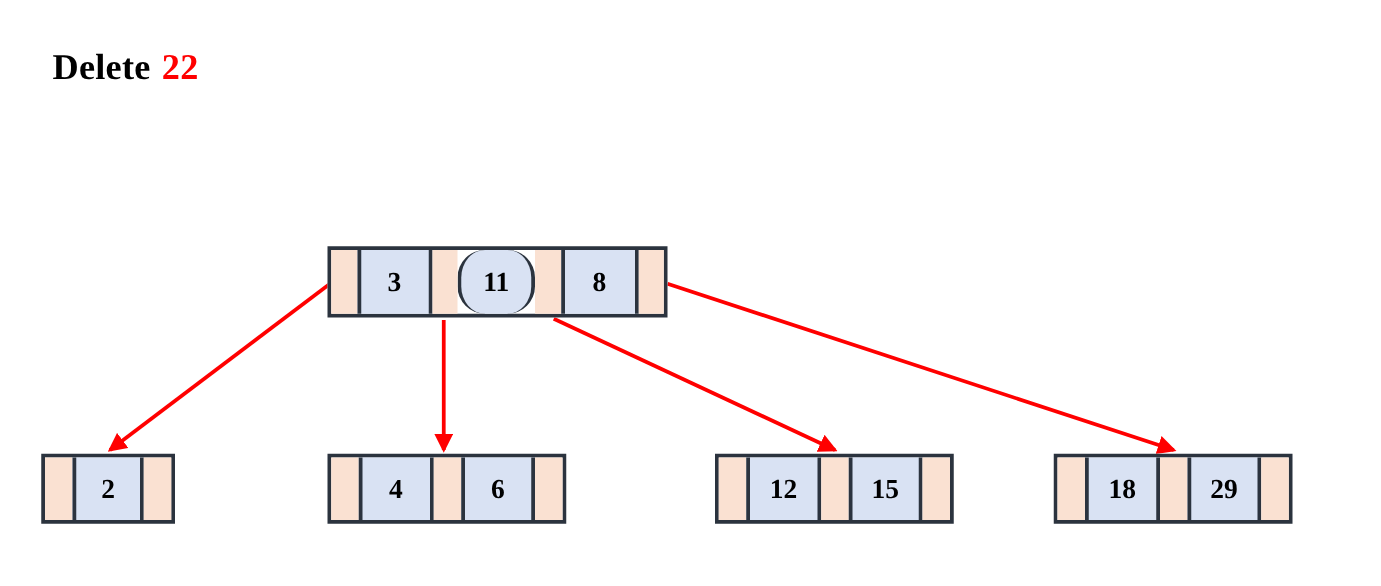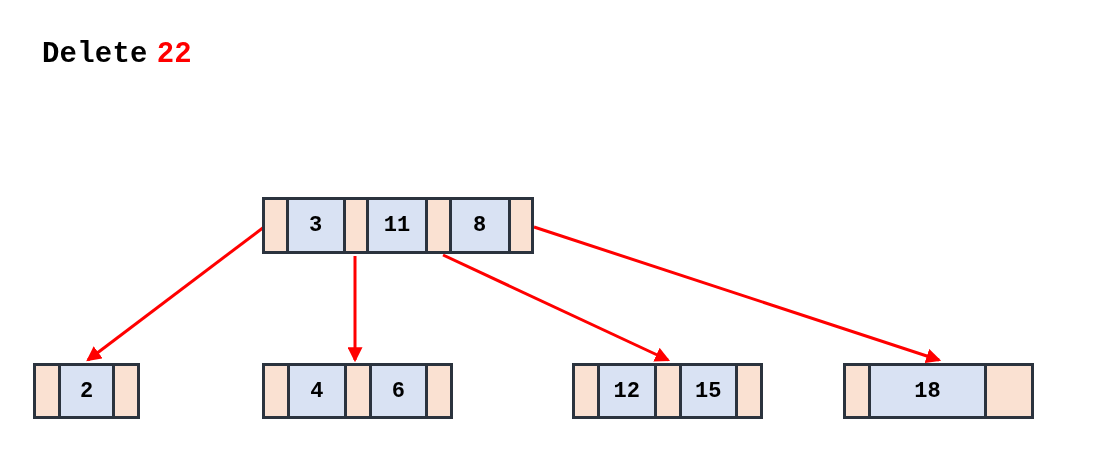--- a/index.html
+++ b/index.html
@@ -6,21 +6,21 @@
     margin: 0;
     padding: 0;
     background: #ffffff;
   }
   #canvas {
     position: relative;
     width: 1105px;
     height: 469px;
     background: #ffffff;
     overflow: hidden;
-    font-family: Liberation Mono, monospace;
+    font-family: Liberation Serif, serif;
   }
 
   
   #title {
     position: absolute;
     left: 42px;
     top: 38px;
     font-size: 29px;
     font-weight: bold;
     letter-spacing: 0.2px;
@@ -90,21 +90,21 @@
       <line x1="355" y1="256" x2="355" y2="360" stroke="#ff0000" stroke-width="3" marker-end="url(#arrowhead)"></line>
       <line x1="443" y1="255" x2="668" y2="360" stroke="#ff0000" stroke-width="3" marker-end="url(#arrowhead)"></line>
       <line x1="534" y1="227" x2="939" y2="360" stroke="#ff0000" stroke-width="3" marker-end="url(#arrowhead)"></line>
     </svg>
 
   <div id="nodes-layer">
       <div class="node" style="left: 262px; top: 197px; width: 272px; height: 57px; border-color: rgb(43, 51, 62);">
         <div class="cell ptr" style="width: 22px; background: rgb(250, 225, 210);"></div>
         <div class="cell key" style="flex: 1 1 auto; min-width: 60px; background: rgb(217, 226, 243); border-color: rgb(43, 51, 62); color: rgb(0, 0, 0);">3</div>
         <div class="cell ptr" style="width: 22px; background: rgb(250, 225, 210);"></div>
-        <div class="cell key" style="flex: 1 1 auto; min-width: 62px; background: rgb(217, 226, 243); border-color: rgb(43, 51, 62); color: rgb(0, 0, 0);">11</div>
+        <div class="cell key" style="flex: 1 1 auto; min-width: 62px; background: rgb(217, 226, 243); border-color: rgb(43, 51, 62); color: rgb(0, 0, 0); border-radius: 22px;">11</div>
         <div class="cell ptr" style="width: 22px; background: rgb(250, 225, 210);"></div>
         <div class="cell key" style="flex: 1 1 auto; min-width: 62px; background: rgb(217, 226, 243); border-color: rgb(43, 51, 62); color: rgb(0, 0, 0);">8</div>
         <div class="cell ptr" style="width: 22px; background: rgb(250, 225, 210);"></div>
       </div>
       <div class="node" style="left: 33px; top: 363px; width: 107px; height: 56px; border-color: rgb(43, 51, 62);">
         <div class="cell ptr" style="width: 22px; background: rgb(250, 225, 210);"></div>
         <div class="cell key" style="flex: 1 1 auto; min-width: 57px; background: rgb(217, 226, 243); border-color: rgb(43, 51, 62); color: rgb(0, 0, 0);">2</div>
         <div class="cell ptr" style="width: 22px; background: rgb(250, 225, 210);"></div>
       </div>
       <div class="node" style="left: 262px; top: 363px; width: 191px; height: 56px; border-color: rgb(43, 51, 62);">
@@ -118,17 +118,18 @@
         <div class="cell ptr" style="width: 22px; background: rgb(250, 225, 210);"></div>
         <div class="cell key" style="flex: 1 1 auto; min-width: 59px; background: rgb(217, 226, 243); border-color: rgb(43, 51, 62); color: rgb(0, 0, 0);">12</div>
         <div class="cell ptr" style="width: 22px; background: rgb(250, 225, 210);"></div>
         <div class="cell key" style="flex: 1 1 auto; min-width: 59px; background: rgb(217, 226, 243); border-color: rgb(43, 51, 62); color: rgb(0, 0, 0);">15</div>
         <div class="cell ptr" style="width: 22px; background: rgb(250, 225, 210);"></div>
       </div>
       <div class="node" style="left: 843px; top: 363px; width: 191px; height: 56px; border-color: rgb(43, 51, 62);">
         <div class="cell ptr" style="width: 22px; background: rgb(250, 225, 210);"></div>
         <div class="cell key" style="flex: 1 1 auto; min-width: 59px; background: rgb(217, 226, 243); border-color: rgb(43, 51, 62); color: rgb(0, 0, 0);">18</div>
         <div class="cell ptr" style="width: 22px; background: rgb(250, 225, 210);"></div>
+        <div class="cell key" style="flex: 1 1 auto; min-width: 59px; background: rgb(217, 226, 243); border-color: rgb(43, 51, 62); color: rgb(0, 0, 0);">29</div>
         <div class="cell ptr" style="width: 22px; background: rgb(250, 225, 210);"></div>
       </div>
     </div>
 
 </div>
 
 </body></html>

